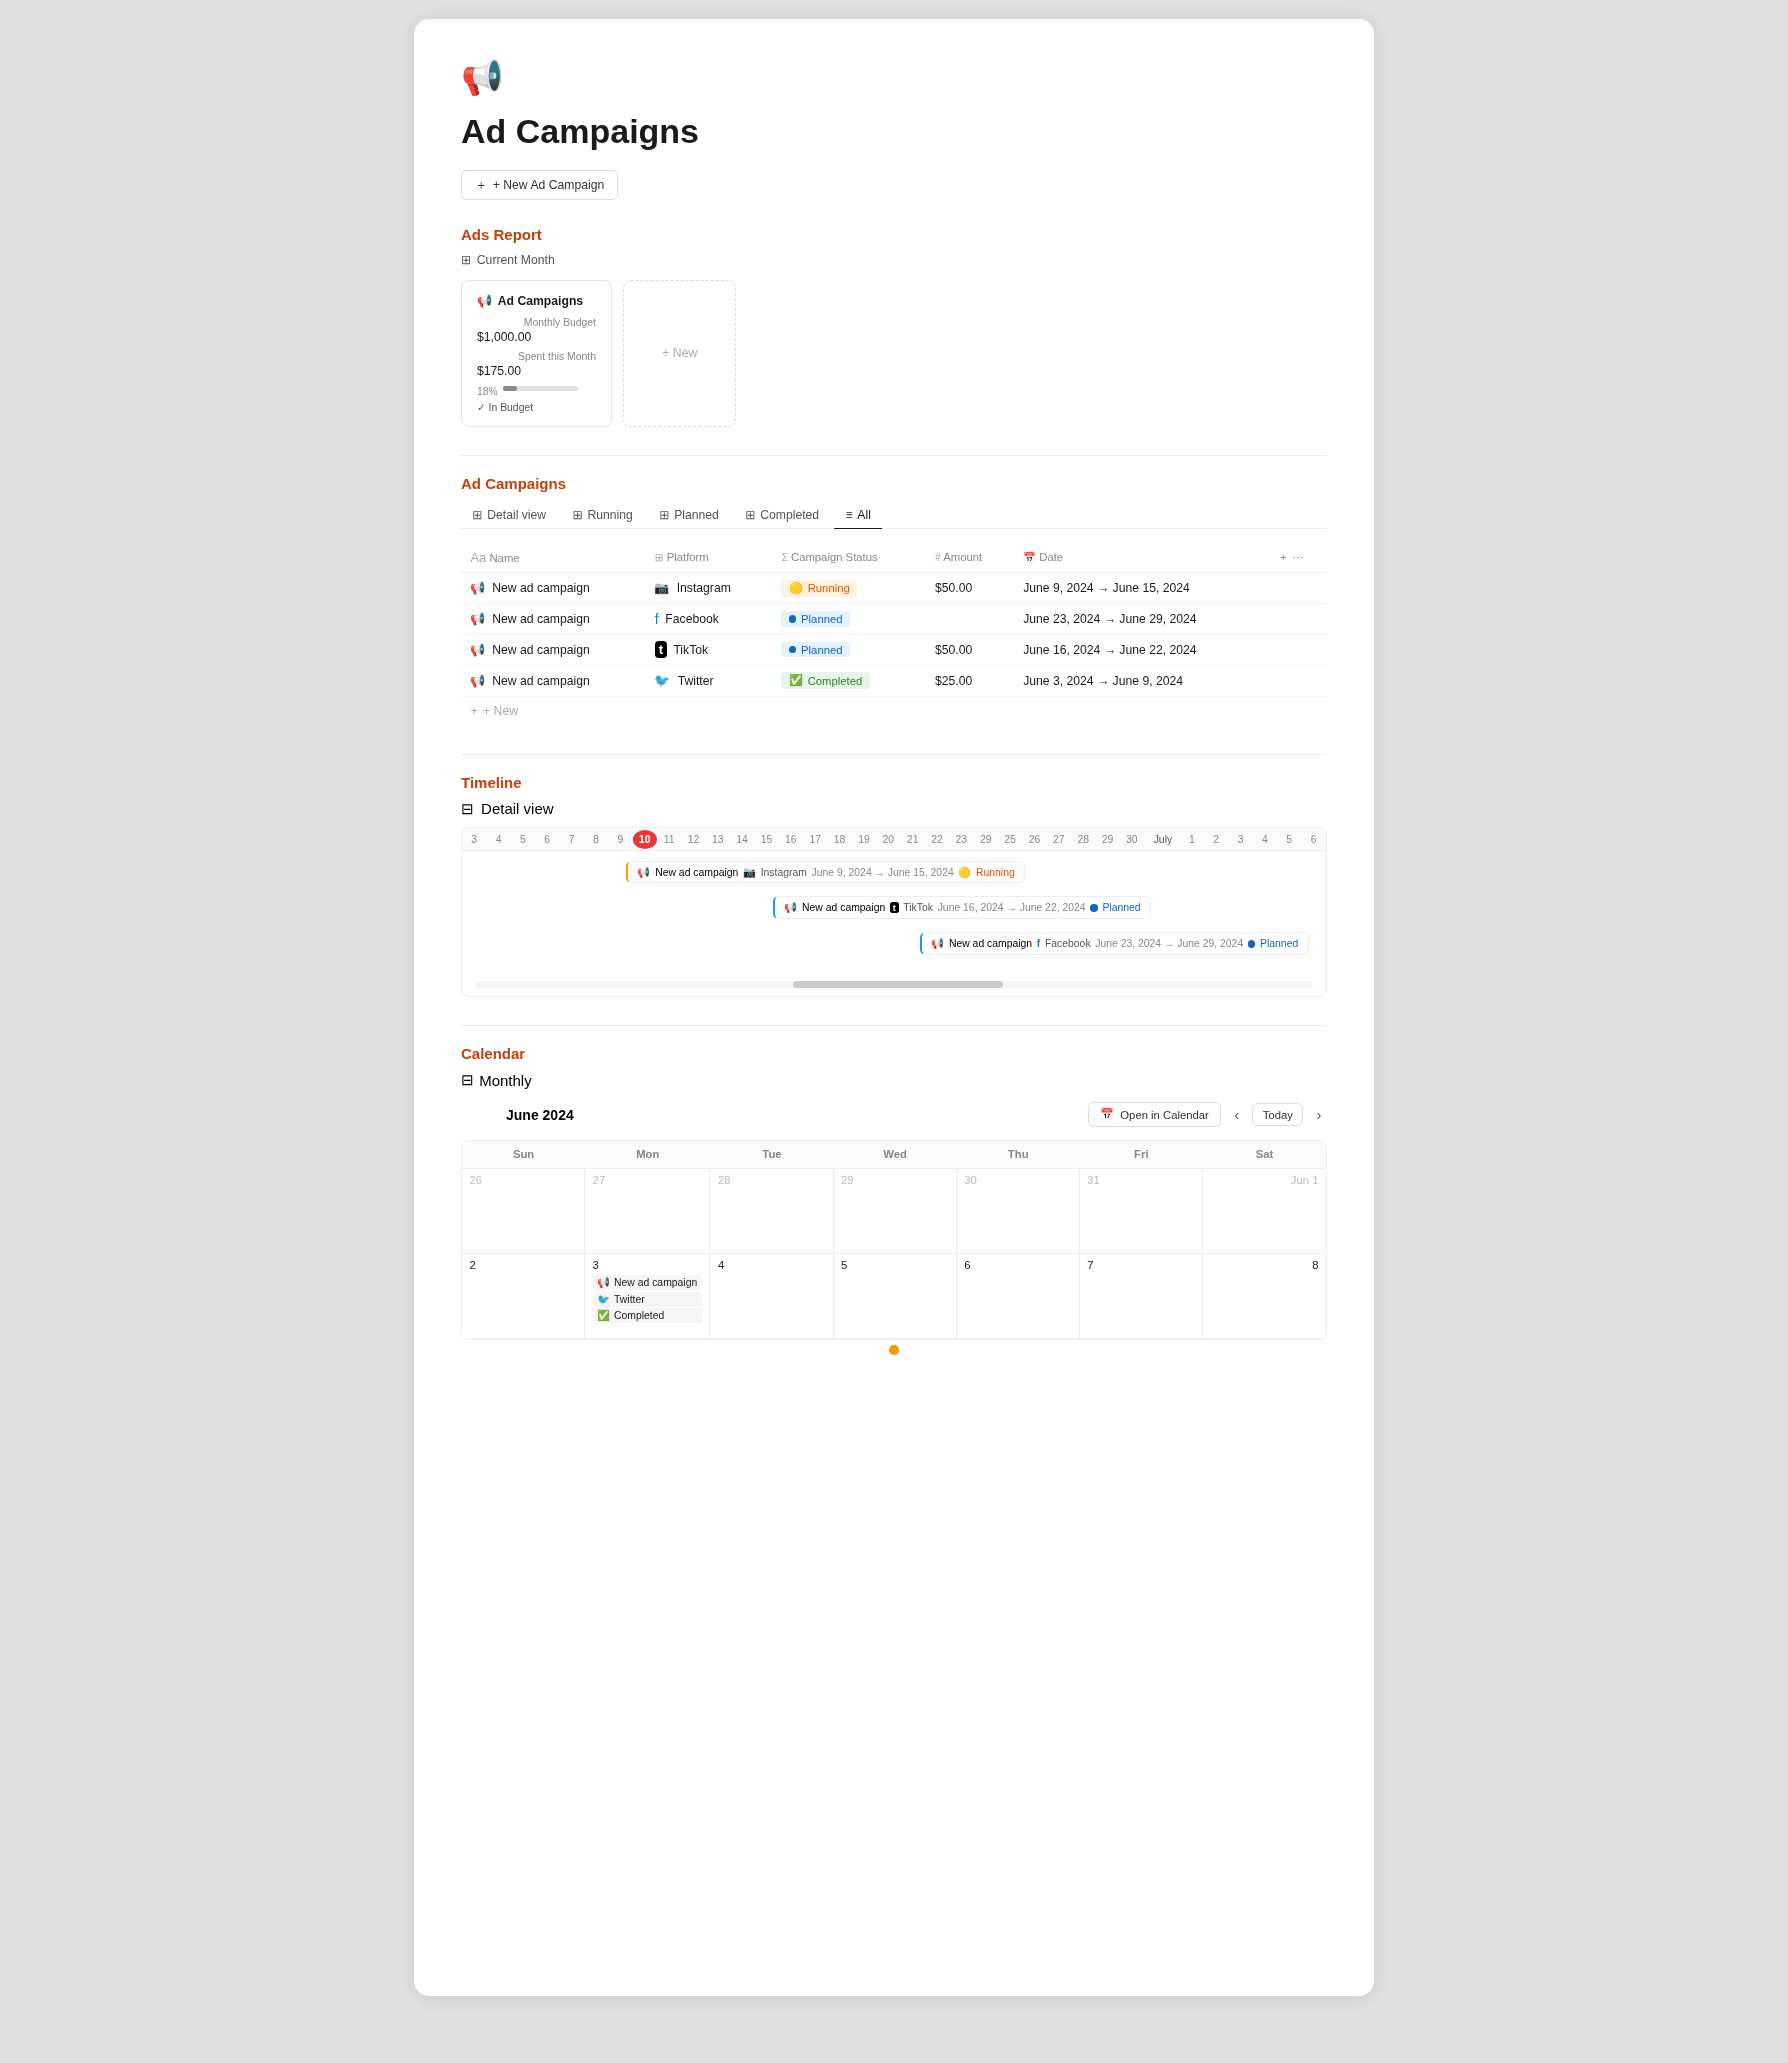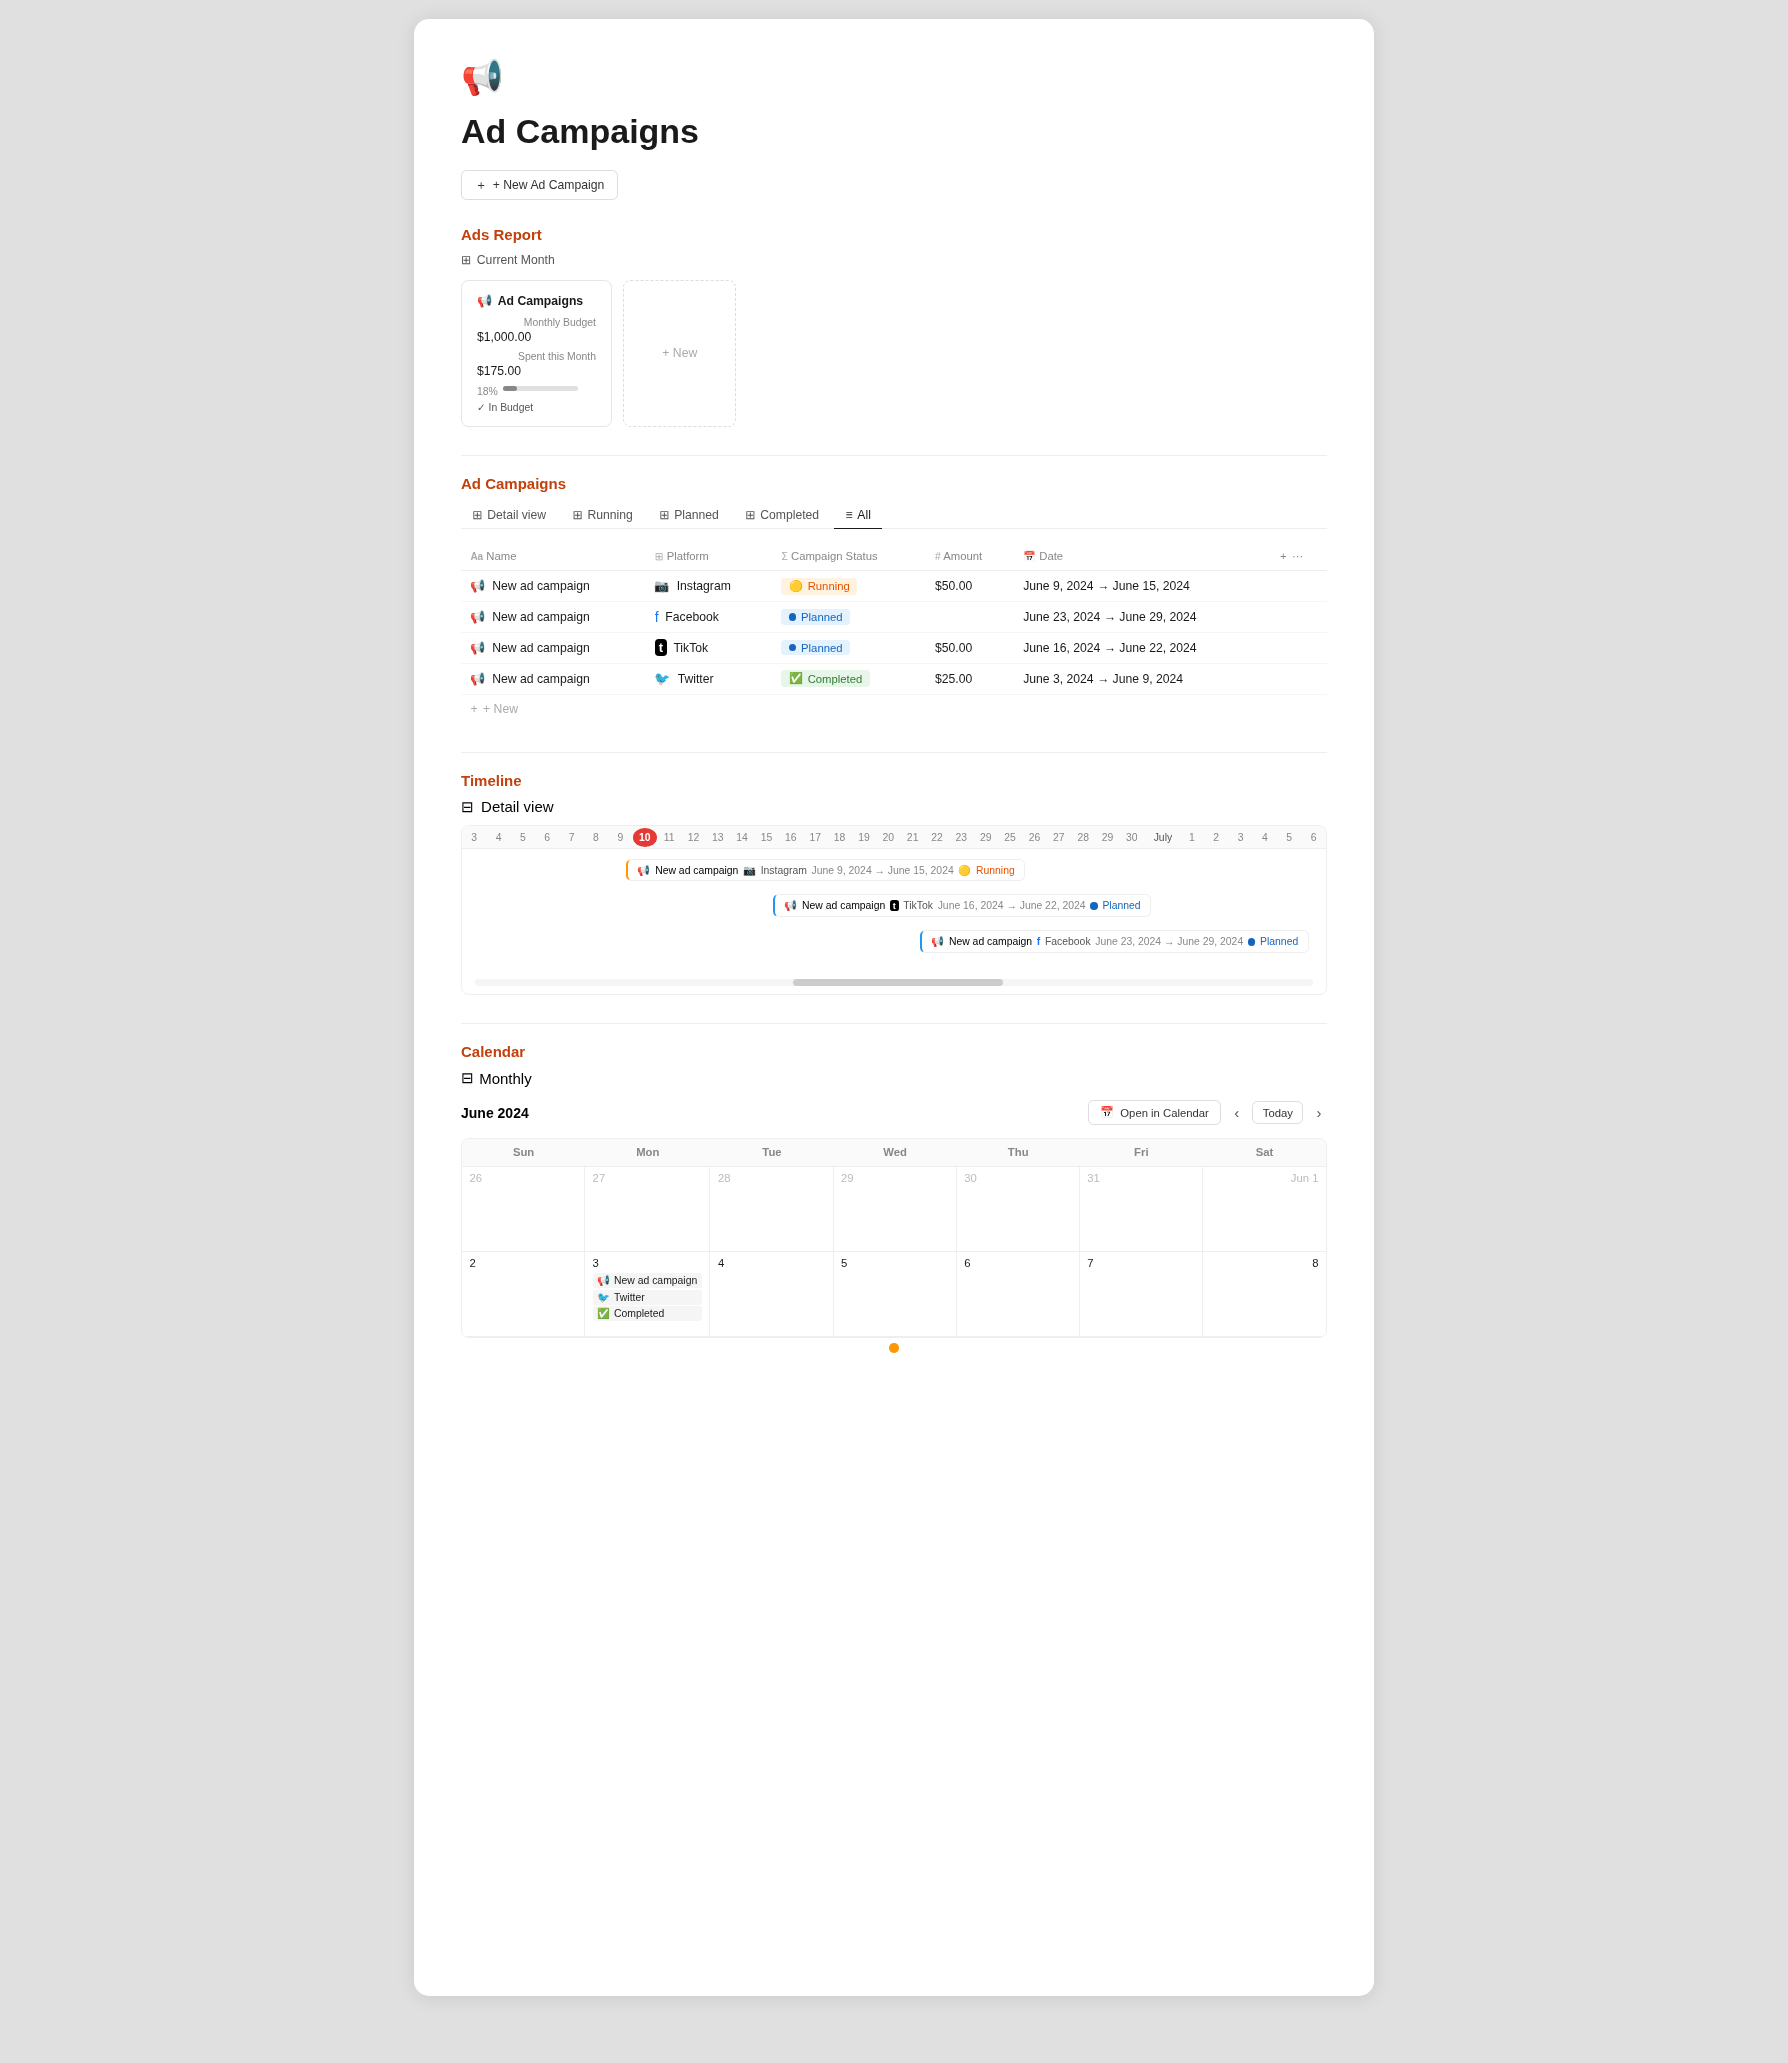--- a/index.html
+++ b/index.html
@@ -222,20 +222,21 @@
       margin-left: 38%;
       width: 25%;
     }
     
     .calendar-section {}
     .calendar-header-row {
       display: flex;
       align-items: center;
       justify-content: space-between;
       margin-bottom: 13px;
+      margin-left: 45px;
     }
     .calendar-title {
       font-size: 14px;
       font-weight: 600;
     }
     .calendar-controls {
       display: flex;
       align-items: center;
       gap: 7.5px;
       font-size: 12.2px;
@@ -390,21 +391,21 @@
         <span>≡</span>
         <span>All</span>
       </div>
     </div>
 
     <div class="table-wrap">
       <table>
         <thead>
           <tr>
             <th>
-              <span style="color:#aaa;font-size:10px;font-weight:bold;">Aa</span> Name
+              <span style="color:#aaa;font-size:13px;">Aa</span> Name
             </th>
             <th>
               <span style="color:#aaa;font-size:10.4px;">⊞</span> Platform
             </th>
             <th>
               <span style="color:#aaa;font-size:10.4px;">Σ</span> Campaign Status
             </th>
             <th>
               <span style="color:#aaa;font-size:10.4px;">#</span> Amount
             </th>

